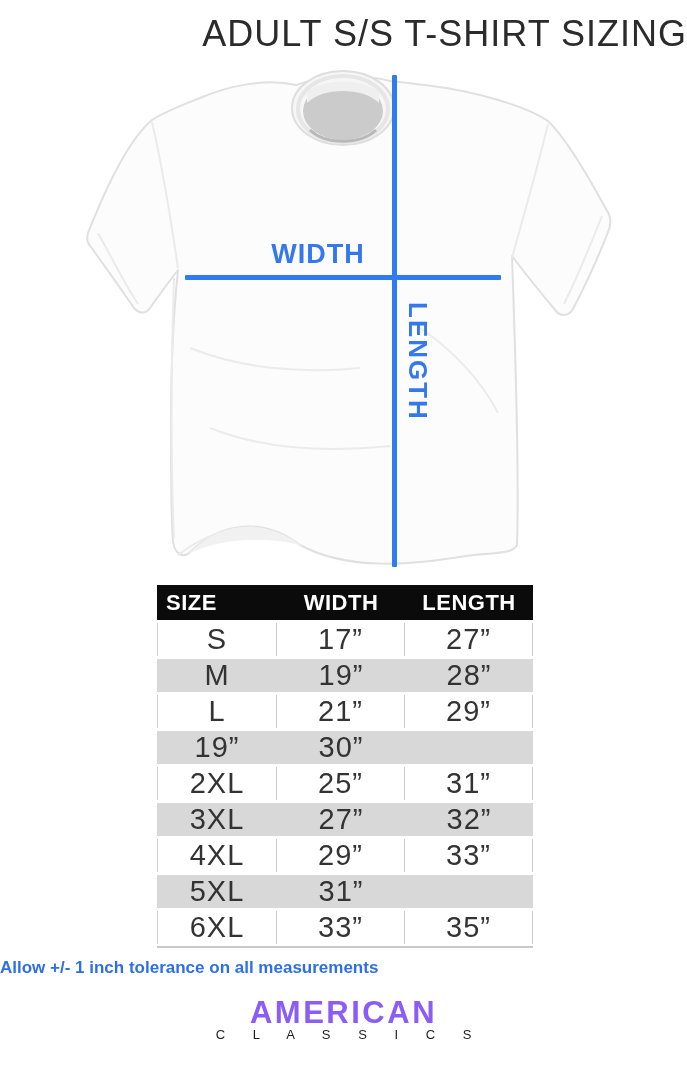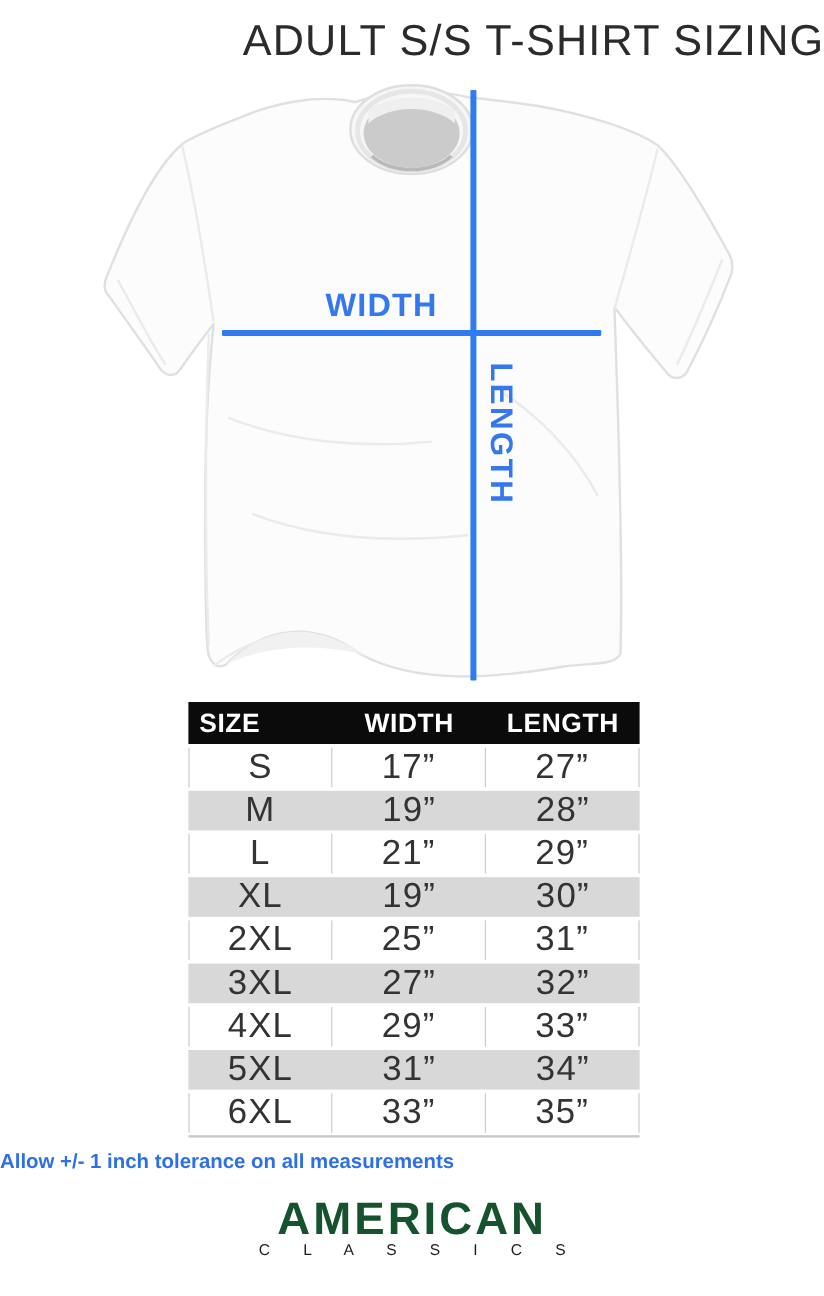--- a/index.html
+++ b/index.html
@@ -39,21 +39,21 @@
   }
   .trow.white .cell{border-right:1px solid var(--grid-line);}
   .trow.white .cell:first-child{border-left:1px solid var(--grid-line);}
   .trow.alt{background:var(--alt-row);}
   .bottom-rule{height:2px;background:#c9c9c9;margin-top:2px;}
   .tolerance{
     position:absolute;top:958px;left:0;right:0;text-align:left;
     font-size:17px;font-weight:700;color:var(--note-blue);
   }
   .brand{position:absolute;top:997px;left:0;right:0;text-align:center;}
-  .brand1{font-size:38px;font-weight:800;letter-spacing:2.5px;color:#14532d;line-height:1;}
+  .brand1{font-size:31px;font-weight:800;letter-spacing:2.5px;color:#8b5cf6;line-height:1;}
   .brand2{font-size:13px;font-weight:400;letter-spacing:12px;padding-left:12px;color:#1d1d1d;margin-top:0;line-height:1;}
 </style>
 </head>
 <body>
 
 <div class="canvas">
 
   <h1 class="page-title">ADULT S/S T-SHIRT SIZING</h1>
 
   <svg class="shirt-svg" width="570" height="510" viewBox="0 0 570 510" aria-hidden="true">
@@ -127,21 +127,20 @@
       <div class="cell c-length">28”</div>
     </div>
 
     <div class="trow white">
       <div class="cell c-size">L</div>
       <div class="cell c-width">21”</div>
       <div class="cell c-length">29”</div>
     </div>
 
     <div class="trow alt">
-      <div class="cell c-size">XL</div>
       <div class="cell c-width">19”</div>
       <div class="cell c-length">30”</div>
     </div>
 
     <div class="trow white">
       <div class="cell c-size">2XL</div>
       <div class="cell c-width">25”</div>
       <div class="cell c-length">31”</div>
     </div>
 
@@ -153,21 +152,20 @@
 
     <div class="trow white">
       <div class="cell c-size">4XL</div>
       <div class="cell c-width">29”</div>
       <div class="cell c-length">33”</div>
     </div>
 
     <div class="trow alt">
       <div class="cell c-size">5XL</div>
       <div class="cell c-width">31”</div>
-      <div class="cell c-length">34”</div>
     </div>
 
     <div class="trow white">
       <div class="cell c-size">6XL</div>
       <div class="cell c-width">33”</div>
       <div class="cell c-length">35”</div>
     </div>
   </div>
     <div class="bottom-rule"></div>
   </div>

